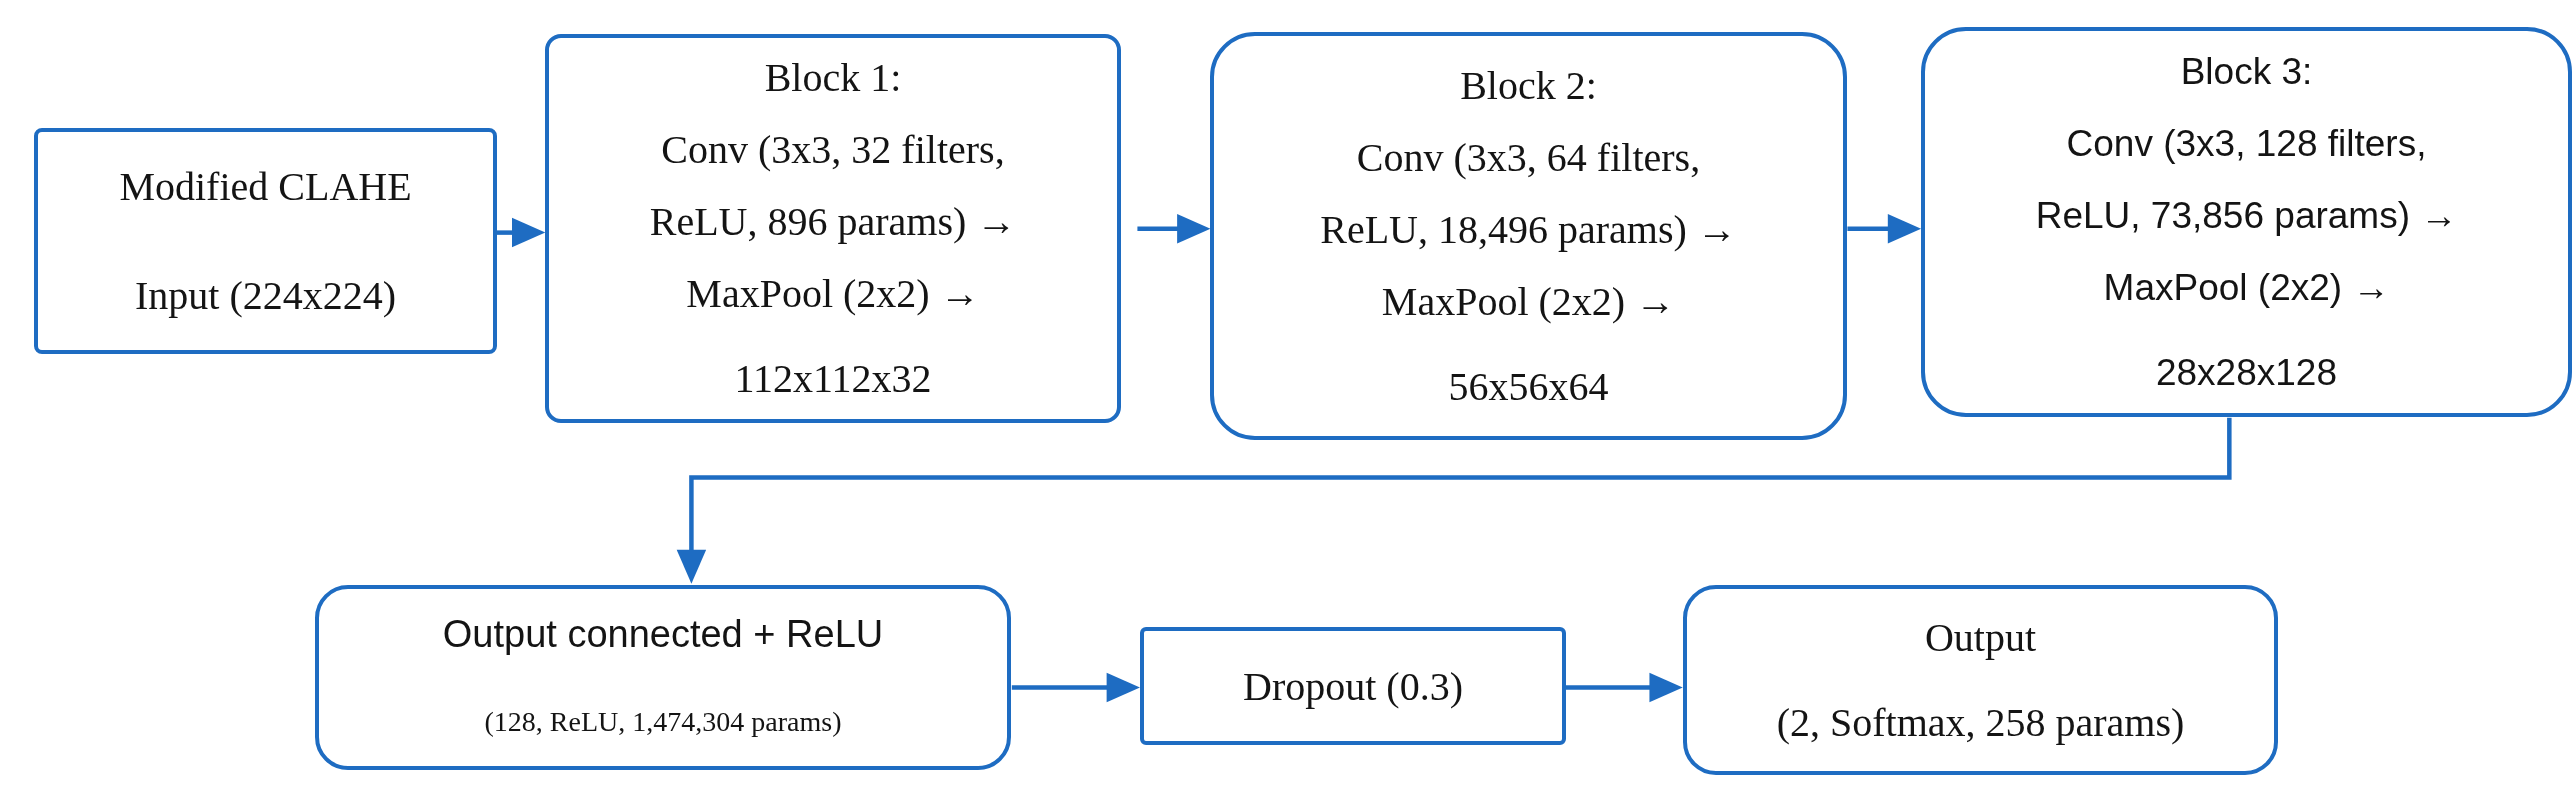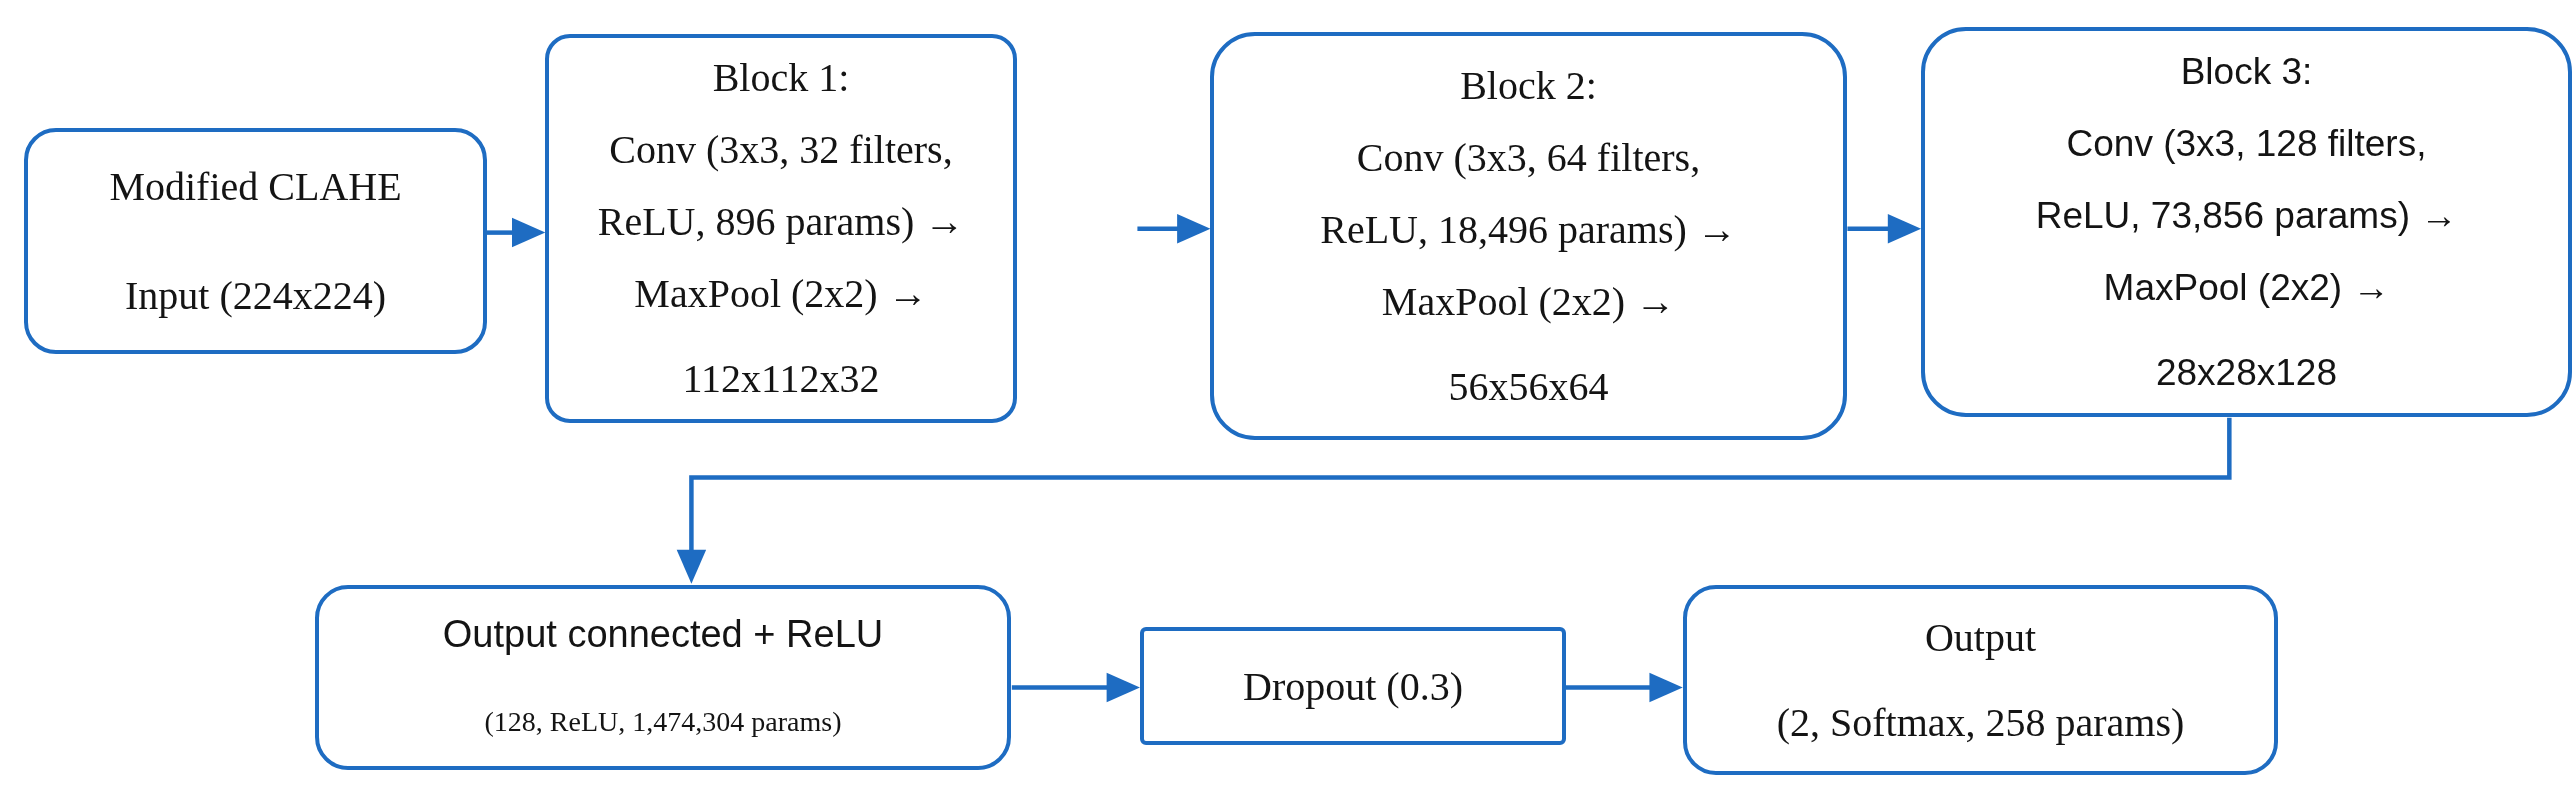--- a/index.html
+++ b/index.html
@@ -25,24 +25,24 @@
     display:flex;
     flex-direction:column;
     justify-content:center;
     align-items:center;
     text-align:center;
   }
   .line{display:block;white-space:nowrap;}
   .serif{font-family:"Liberation Serif", serif;}
   .sans{font-family:"Liberation Sans", sans-serif;}
 
-  .node-input{left:24px;top:128px;width:463px;height:226px;border-radius:32px;gap:32px;}
+  .node-input{left:34px;top:128px;width:463px;height:226px;border-radius:8px;gap:32px;}
   .node-input .line{font-size:40px;line-height:77px;}
 
-  .node-block1{left:545px;top:34px;width:472px;height:389px;border-radius:25px;}
+  .node-block1{left:545px;top:34px;width:576px;height:389px;border-radius:16px;}
   .node-block2{left:1210px;top:32px;width:637px;height:408px;border-radius:45px;}
   .node-block3{left:1921px;top:27px;width:651px;height:390px;border-radius:45px;}
   .conv-block .line{font-size:40px;line-height:72px;}
   .node-block3 .line{font-size:37px;}
   .conv-block .line:last-child{margin-top:13px;}
 
   .node-fc{left:315px;top:585px;width:696px;height:185px;border-radius:33px;}
   .node-fc .line{font-size:28px;line-height:88px;}
   .node-fc .line.sans{font-size:38px;}
 

